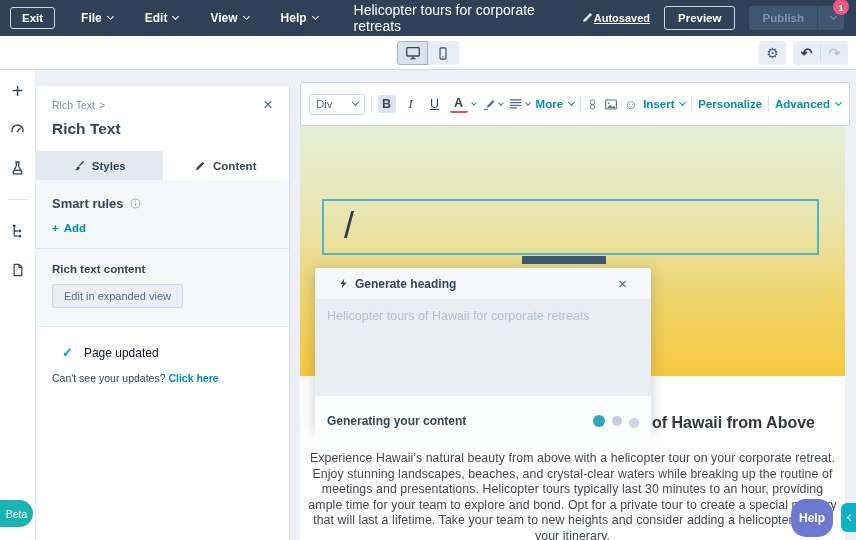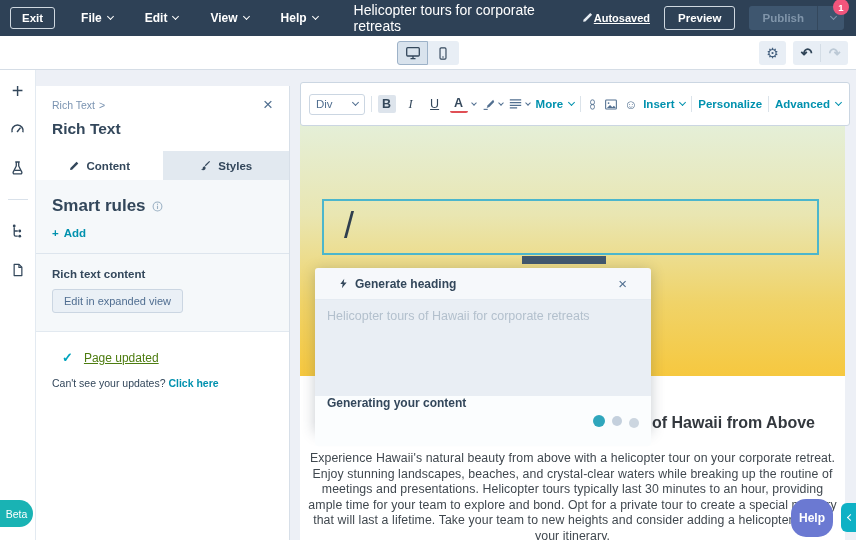--- a/index.html
+++ b/index.html
@@ -52,30 +52,30 @@
   .crumb { font-size:10.5px; color:#7a93b1; cursor:pointer; }
   .crumb-sep { font-size:10.5px; color:#7a93b1; margin-left:4px; }
   .panel-close { margin-left:auto; font-size:17px; color:#516f90; line-height:12px; cursor:pointer; }
   .panel-title { font-size:15.5px; font-weight:bold; color:#33475b; margin-top:9px; }
   .panel-tabs { display:flex; margin-top:13px; height:29px; }
   .tab { flex:1; display:flex; align-items:center; justify-content:center; gap:7px; font-size:11.5px; font-weight:bold; color:#33475b; cursor:pointer; }
   .tab.active { background:#fff; }
   .tab.inactive { background:#e2e9f0; }
   .panel-gray { background:#f5f8fa; border-bottom:1px solid #e2e9f0; padding:16px 16px 18px 16px; }
   .sr-row { display:flex; align-items:center; gap:6px; }
-  .sr-label { font-size:17px; font-weight:bold; color:#33475b; }
+  .sr-label { font-size:13px; font-weight:bold; color:#33475b; }
   .info-icon { color:#99afc2; display:flex; cursor:pointer; }
   .add-link { margin-top:11px; font-size:11.5px; font-weight:bold; color:#0091ae; display:flex; align-items:center; gap:5px; cursor:pointer; }
   .gray-divider { height:1px; background:#dde5ed; margin:14px -16px; }
   .rtc-label { font-size:11.5px; font-weight:bold; color:#33475b; }
   .expand-btn { margin-top:9px; display:inline-block; padding:5px 11px; font-size:11px; color:#506e91; background:#eaf0f6; border:1px solid #cbd6e2; border-radius:3px; cursor:pointer; }
   .panel-white { padding:18px 16px; }
   .updated-row { display:flex; align-items:center; gap:11px; padding-left:10px; }
   .check-glyph { color:#00a4bd; font-size:13px; font-weight:bold; }
-  .updated-label { font-size:12px; color:#4d7c0f;text-decoration:underline; }
+  .updated-label { font-size:12px; color:#0f172a; }
   .hint-row { margin-top:12px; font-size:10.5px; color:#33475b; }
   .hint-link { color:#0091ae; font-weight:bold; cursor:pointer; }
 
   
   .canvas { position:absolute; left:290px; top:70px; width:566px; height:470px; background:#edf0f6; }
 
   .editor-toolbar { position:absolute; left:10px; top:12px; width:550px; height:44px; background:#fff; border:1px solid #cbd6e2; border-radius:3px; display:flex; align-items:center; padding:0 8px; gap:6px; color:#516f90; z-index:5; }
   .fmt-select { width:66px; height:21px; border:1px solid #cbd6e2; border-radius:3px; display:flex; align-items:center; padding:0 6px; font-size:11.5px; color:#516f90; cursor:pointer; }
   .fmt-select .chev { margin-left:auto; color:#516f90; }
   .vsep { width:1px; height:16px; background:#dbe3ea; }
@@ -97,21 +97,21 @@
   .drag-handle { position:absolute; left:222px; top:141px; width:84px; height:8px; background:#42586e; cursor:grab; }
   .gen-heading { position:absolute; left:352px; top:299px; font-size:16px; font-weight:bold; color:#33383e; white-space:nowrap; }
   .gen-paragraph { position:absolute; left:8px; top:336px; width:529px; font-size:12.3px; line-height:15.5px; color:#40484f; text-align:center; letter-spacing:0.1px; }
 
   
   .ai-modal { position:absolute; left:25px; top:198px; width:336px; height:163px; border-radius:3px; box-shadow:0 2px 14px rgba(45,62,80,.28); z-index:10; }
   .ai-header { height:32px; background:#f6f8fb; border-bottom:1px solid #e5ebf2; border-radius:3px 3px 0 0; display:flex; align-items:center; padding:0 24px; }
   .ai-title { font-size:12px; font-weight:bold; color:#33475b; margin-left:7px; }
   .ai-close { margin-left:auto; font-size:15px; color:#516f90; cursor:pointer; line-height:12px; }
   .ai-body { height:96px; background:#e9eef4; padding:9px 12px; font-size:12.5px; color:#b3c0cd; cursor:text; }
-  .ai-footer { height:50px; background:#fbfdfe; border-radius:0 0 3px 3px; display:flex; padding:0 12px; }
+  .ai-footer { height:50px; background:#fbfdfe; border-radius:0 0 3px 3px; display:flex; align-items:center; padding:0 12px; }
   .ai-status { font-size:12px; font-weight:bold; color:#33475b; }
   .dots { margin-left:auto; display:flex; align-items:center; gap:7px; }
   .dot { border-radius:50%; }
   .dot1 { width:12px; height:12px; background:#2fa6bc; }
   .dot2 { width:10px; height:10px; background:#c4d0dd; }
   .dot3 { width:10px; height:10px; background:#ccd6e0; margin-top:3px; }
 
   
   .help-btn { position:absolute; left:791px; top:499px; width:42px; height:38px; background:#6b79d2; border-radius:15px; color:#fff; font-size:12px; font-weight:bold; display:flex; align-items:center; justify-content:center; z-index:50; cursor:pointer; }
   .collapse-tab { position:absolute; left:841px; top:503px; width:15px; height:29px; background:#0fb1c5; border-radius:6px 0 0 6px; display:flex; align-items:center; justify-content:center; z-index:50; cursor:pointer; }
@@ -227,32 +227,32 @@
 <div class="panel">
   <div class="panel-header">
     <div class="crumb-row">
       <span class="crumb">Rich Text</span>
       <span class="crumb-sep">&gt;</span>
       <span class="panel-close">×</span>
     </div>
     <div class="panel-title">Rich Text</div>
   </div>
   <div class="panel-tabs">
-    <div class="tab active">
-      <svg width="11" height="11" viewBox="0 0 16 16">
-          <path d="M2 11.5 L11 2.5 L13.5 5 L4.5 14 L1.6 14.4 Z" fill="currentColor"></path>
-        </svg>
-      <span>Content</span>
-    </div>
     <div class="tab inactive">
       <svg width="12" height="12" viewBox="0 0 16 16">
           <path d="M14.2 1.8 L8.3 7.7" stroke="currentColor" stroke-width="1.6" fill="none"></path>
           <path d="M7.8 8.2 c-1.8 0 -2.9 1.3 -2.9 2.8 c0 1 -0.9 1.6 -2 1.6 c1.4 1.6 4.3 1.2 5.4 -0.3 c0.9 -1.2 0.6 -2.9 -0.5 -4.1 z" fill="currentColor"></path>
         </svg>
       <span>Styles</span>
+    </div>
+    <div class="tab active">
+      <svg width="11" height="11" viewBox="0 0 16 16">
+          <path d="M2 11.5 L11 2.5 L13.5 5 L4.5 14 L1.6 14.4 Z" fill="currentColor"></path>
+        </svg>
+      <span>Content</span>
     </div>
   </div>
   <div class="panel-gray">
     <div class="sr-row">
       <span class="sr-label">Smart rules</span>
       <span class="info-icon">
         <svg width="11" height="11" viewBox="0 0 14 14">
             <circle cx="7" cy="7" r="5.6" fill="none" stroke="currentColor" stroke-width="1.3"></circle>
             <rect x="6.3" y="6" width="1.4" height="4.2" fill="currentColor"></rect>
             <rect x="6.3" y="3.4" width="1.4" height="1.5" fill="currentColor"></rect>

